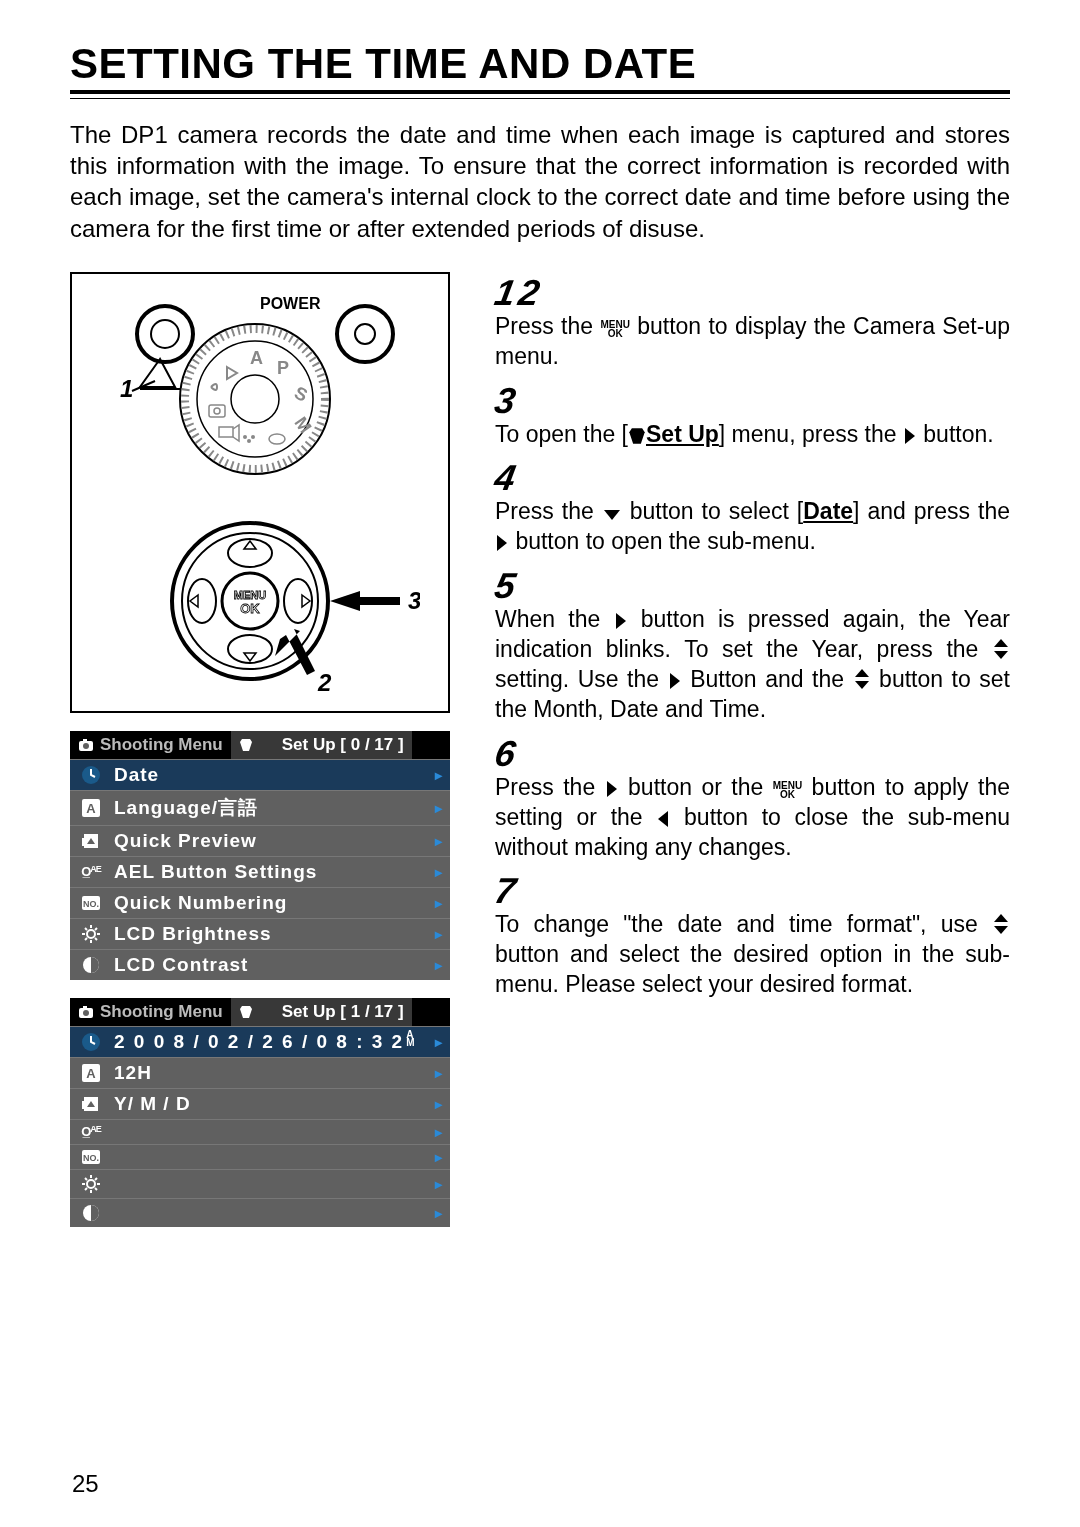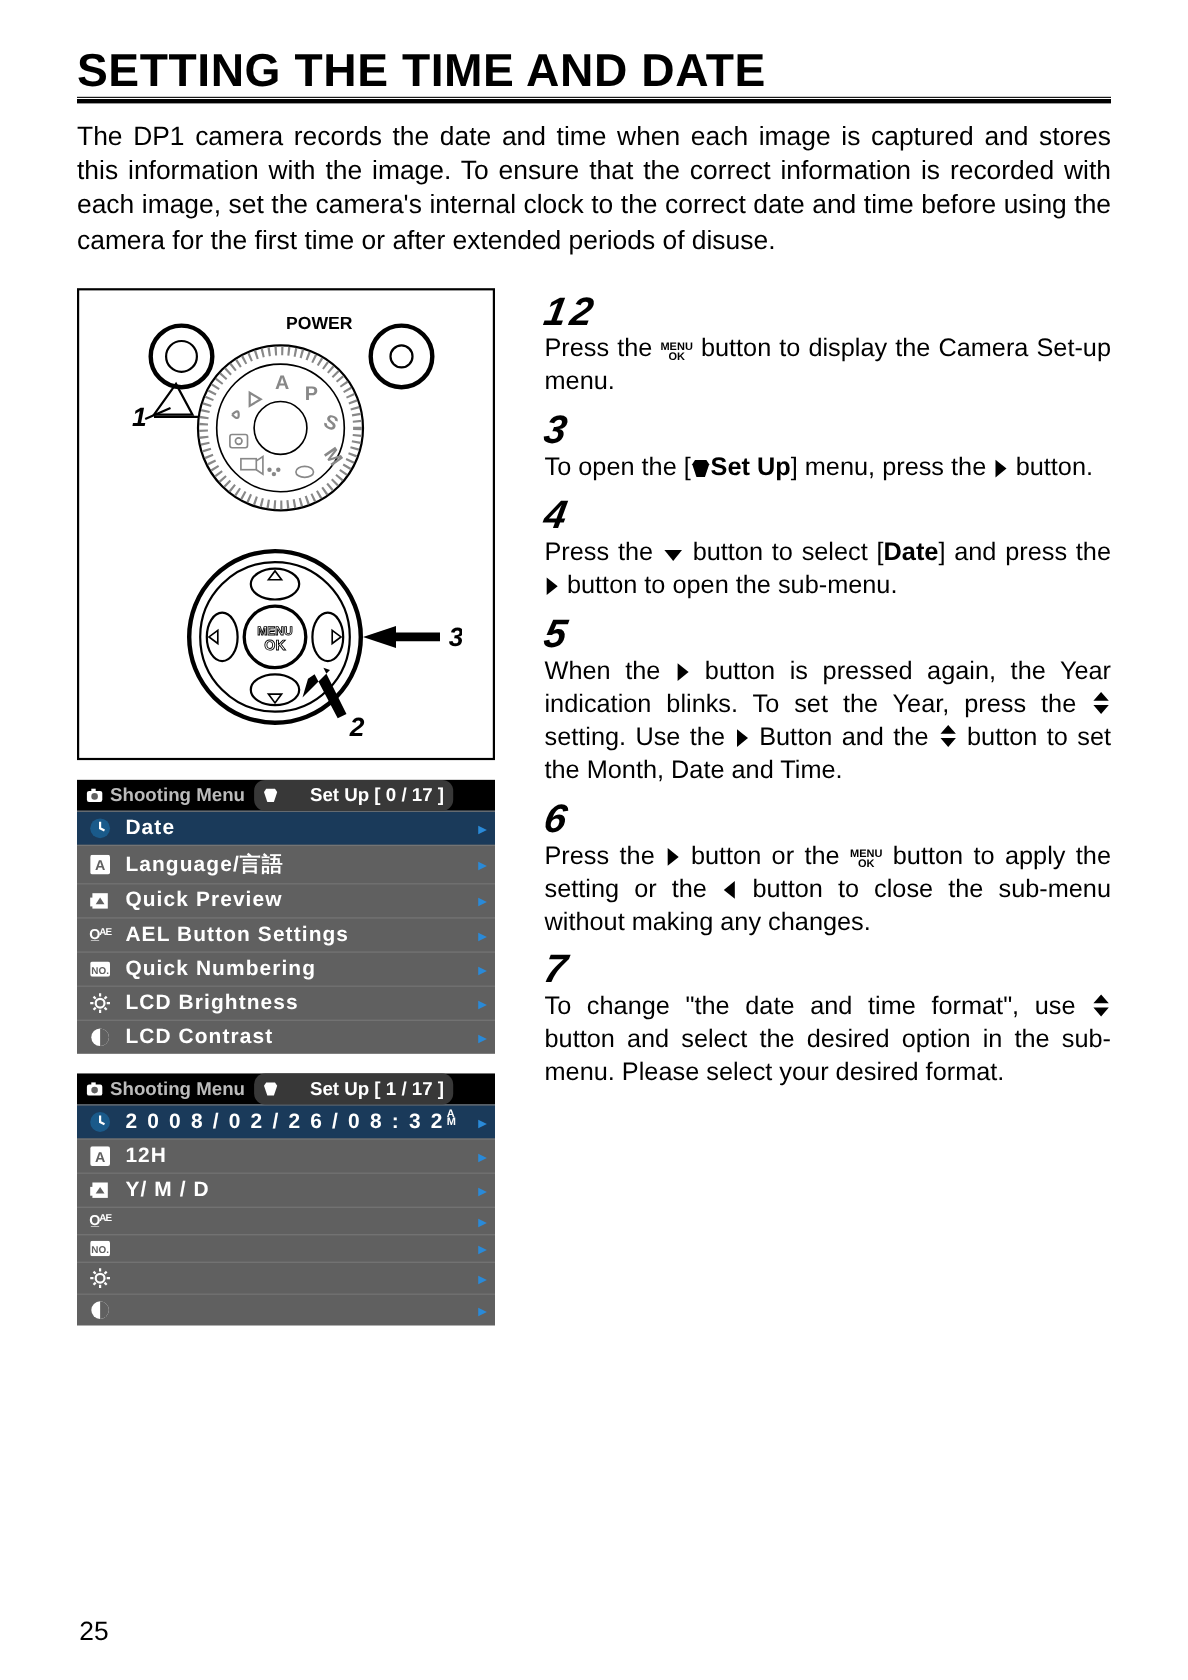--- a/index.html
+++ b/index.html
@@ -9,21 +9,21 @@
     color: #000;
     width: 1080px;
     padding: 40px 70px 30px 70px;
   }
   h1 {
     font-size: 42px;
     font-weight: 900;
     letter-spacing: 0.5px;
     border-bottom: 4px solid #000;
     padding-bottom: 2px;
-    margin-bottom: 8px;
+    margin-bottom: 18px;
   }
   .thin-rule {
     border-top: 1.5px solid #000;
     margin-top: -14px;
     margin-bottom: 20px;
     height: 0;
   }
   .intro {
     font-size: 24px;
     line-height: 1.3;
@@ -35,41 +35,40 @@
     gap: 45px;
   }
   .left-col { width: 380px; flex-shrink: 0; }
   .right-col { flex: 1; }
   .diagram-box {
     border: 2px solid #000;
     padding: 15px 10px 10px 10px;
     display: flex;
     flex-direction: column;
     align-items: center;
-    gap: 10px;
+    gap: 22px;
   }
   svg { display: block; }
   .menu-panel {
     margin-top: 18px;
     background: #606060;
     color: #fff;
     font-size: 19px;
     font-weight: bold;
   }
   .menu-tabs {
     display: flex;
     background: #000;
     font-size: 17px;
   }
   .tab {
     padding: 4px 8px;
     display: flex;
     align-items: center;
     gap: 6px;
-    border-radius: 10px;
   }
   .tab.active { background: #383838; gap: 29px; }
   .tab.inactive { color: #bbb; }
   .menu-row {
     display: flex;
     align-items: center;
     padding: 4px 8px 4px 8px;
     border-top: 1px solid #777;
   }
   .menu-row.highlight {
@@ -87,21 +86,21 @@
     transform: skewX(-10deg);
     display: inline-block;
     margin-bottom: -2px;
   }
   .step-text {
     font-size: 23px;
     line-height: 1.3;
     text-align: justify;
     margin-bottom: 8px;
   }
-  .step-text b { font-weight: bold; }
+  .step-text b { font-weight: bold; text-decoration: underline; }
   .inline-icon { vertical-align: -3px; display:inline-block; }
   .page-num {
     position: absolute;
     left: 72px;
     top: 1470px;
     font-size: 24px;
     font-weight: normal;
   }
   .menu-ok-label {
     font-family: Arial, sans-serif;

